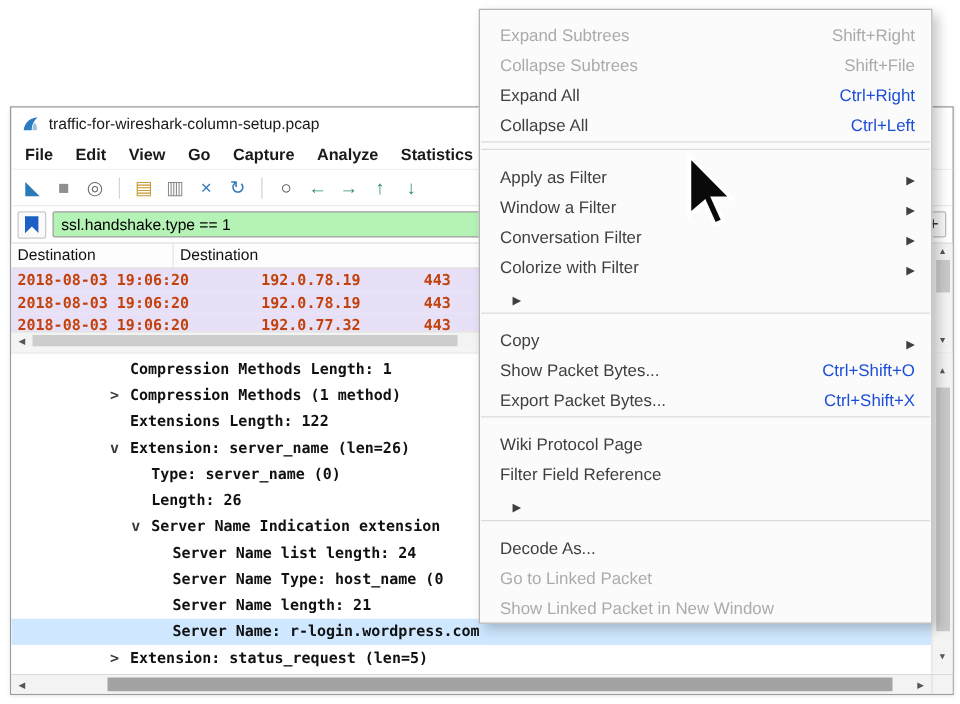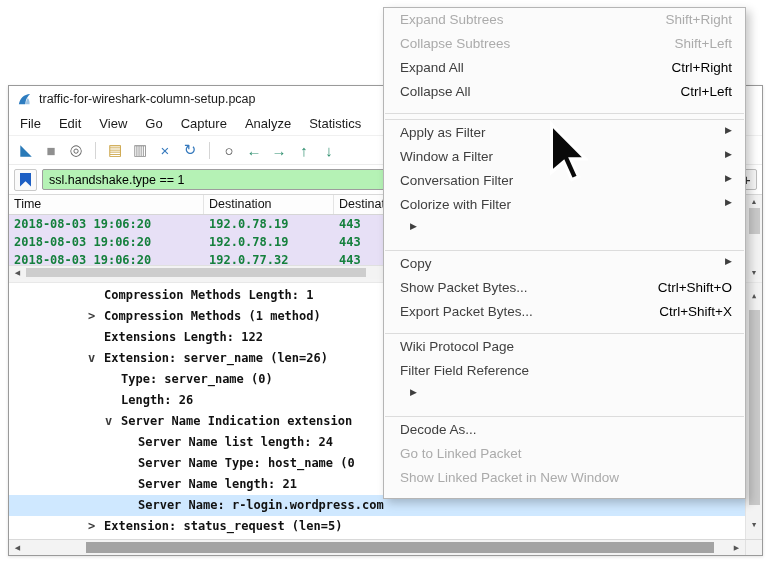--- a/index.html
+++ b/index.html
@@ -9,21 +9,21 @@
   
   .ws-window { position:absolute; left:8px; top:85px; width:755px; height:471px;
     border:1px solid #9a9a9a; background:#fff; display:flex; flex-direction:column;
     box-shadow:0 1px 3px rgba(0,0,0,.12); }
 
   .titlebar { height:26px; display:flex; align-items:center; gap:7px; padding:0 8px;
     font-size:12.5px; color:#1a1a1a; flex:0 0 auto; }
 
   .menubar { height:23px; display:flex; align-items:center; font-size:13px; color:#1a1a1a;
     padding-left:2px; flex:0 0 auto; }
-  .mb-item { padding:3px 9px; }
+  .mb-item { padding:3px 9px;font-weight:bold; }
 
   .toolbar { height:29px; display:flex; align-items:center; padding-left:6px; gap:3px;
     border-top:1px solid #f0f0f0; flex:0 0 auto; }
   .tb-icon { width:22px; height:22px; display:flex; align-items:center; justify-content:center;
     font-size:15px; }
   .tb-sep { width:1px; height:17px; background:#d5d5d5; margin:0 5px; }
 
   .filterbar { height:31px; display:flex; align-items:center; padding:0 5px; gap:5px;
     border-top:1px solid #ececec; border-bottom:1px solid #d9d9d9; flex:0 0 auto; }
   .bookmark-btn { width:23px; height:22px; display:flex; align-items:center; justify-content:center;
@@ -33,21 +33,21 @@
   .filter-input { flex:1; height:21px; background:var(--filter-bg); border:1px solid #9e9e9e;
     border-radius:2px; font:12.5px "Liberation Sans",sans-serif; padding:0 6px; color:#000; outline:none; }
   .filter-add { width:21px; height:21px; border:1px solid #bdbdbd; background:#f7f7f7; font-size:15px;
     display:flex; align-items:center; justify-content:center; color:#333; border-radius:2px; flex:0 0 auto; }
 
   .packet-area { position:relative; padding-right:17px; flex:0 0 auto; }
   .pl-header { height:20px; display:flex; font-size:12.5px; color:#111;
     border-bottom:1px solid #d6d6d6; background:#fdfdfd; }
   .pl-header .col { padding:2px 0 0 5px; border-right:1px solid #e4e4e4; overflow:hidden; white-space:nowrap; }
   .c0 { width:195px; } .c1 { width:130px; } .c2 { flex:1; }
-  .pl-rows { height:50px; overflow:hidden; font:bold 12px "DejaVu Sans Mono",monospace; color:#15803d; }
+  .pl-rows { height:50px; overflow:hidden; font:bold 12px "DejaVu Sans Mono",monospace; color:#c2410c; }
   .pl-row { display:flex; height:18px; background:var(--row-bg); }
   .pl-row .cell { padding:2px 0 0 5px; overflow:hidden; white-space:nowrap; }
   .pl-hscroll { height:14px; background:#f3f3f3; border-top:1px solid #e0e0e0; position:relative;
     font-size:7px; color:#555; }
   .pl-hleft { position:absolute; left:0; top:0; width:17px; height:13px; display:flex;
     align-items:center; justify-content:center; }
   .pl-hthumb { position:absolute; left:17px; top:2px; width:340px; height:9px; background:#cdcdcd; }
   .pl-vscroll { position:absolute; top:0; right:0; bottom:0; width:17px; background:#f3f3f3;
     border-left:1px solid #e3e3e3; display:flex; flex-direction:column; align-items:center;
     padding:3px 0; font-size:7px; color:#555; }
@@ -69,23 +69,23 @@
     align-items:stretch; font-size:7px; color:#555; flex:0 0 auto; }
   .bb-arrow { width:17px; display:flex; align-items:center; justify-content:center; }
   .bb-track { flex:1; position:relative; }
   .bb-thumb { position:absolute; top:2px; height:11px; left:60px; width:628px; background:#a3a3a3; }
   .bb-corner { width:17px; border-left:1px solid #e0e0e0; }
 
   
   .context-menu { position:absolute; left:383px; top:7px; width:363px; background:#fbfbfb;
     border:1px solid #b5b5b5; box-shadow:4px 4px 9px rgba(0,0,0,.22); padding:4px 0; z-index:50;
     font-size:13.5px; color:#3f3f3f; }
-  .menu-item { height:24px; display:flex; align-items:flex-start; padding:0 13px 0 16px; }
+  .menu-item { height:24px; display:flex; align-items:flex-end; padding:0 13px 0 16px; }
   .mi-label { flex:1; white-space:nowrap; }
-  .mi-shortcut { color:#000000; white-space:nowrap; }
+  .mi-shortcut { color:#1d4ed8; white-space:nowrap; }
   .mi-arrow { font-size:9px; color:#3f3f3f; margin-left:10px; }
   .menu-item.disabled .mi-label, .menu-item.disabled .mi-shortcut { color:#ababab; }
   .menu-item.highlighted { background:var(--highlight); }
   .menu-item.highlighted .mi-label, .menu-item.highlighted .mi-shortcut { color:#0b0b0b; }
   .menu-sep { height:1px; background:#dcdcdc; margin:5px 1px; }
 
   .cursor { position:absolute; left:548px; top:121px; z-index:100; }
 </style>
 </head>
 <body>
@@ -134,21 +134,20 @@
     <div class="filterbar">
       <span class="bookmark-btn">
         <span class="bookmark-shape"></span>
       </span>
       <input class="filter-input" value="ssl.handshake.type == 1" style="">
       <span class="filter-add">+</span>
     </div>
 
     <div class="packet-area">
       <div class="pl-header" id="plheader">
-          <div class="col c0">Time</div>
           <div class="col c1">Destination</div>
           <div class="col c2">Destination</div>
         </div>
       <div class="pl-rows" id="plrows">
           <div class="pl-row">
             <div class="cell c0">2018-08-03 19:06:20</div>
             <div class="cell c1">192.0.78.19</div>
             <div class="cell c2">443</div>
           </div>
           <div class="pl-row">
@@ -208,21 +207,21 @@
 
   </div>
 
   <div class="context-menu" id="cmenu">
       <div class="menu-item disabled">
         <span class="mi-label">Expand Subtrees</span>
         <span class="mi-shortcut">Shift+Right</span>
       </div>
       <div class="menu-item disabled">
         <span class="mi-label">Collapse Subtrees</span>
-        <span class="mi-shortcut">Shift+Left</span>
+        <span class="mi-shortcut">Shift+File</span>
       </div>
       <div class="menu-item">
         <span class="mi-label">Expand All</span>
         <span class="mi-shortcut">Ctrl+Right</span>
       </div>
       <div class="menu-item">
         <span class="mi-label">Collapse All</span>
         <span class="mi-shortcut">Ctrl+Left</span>
       </div>
       <div class="menu-sep"></div>

